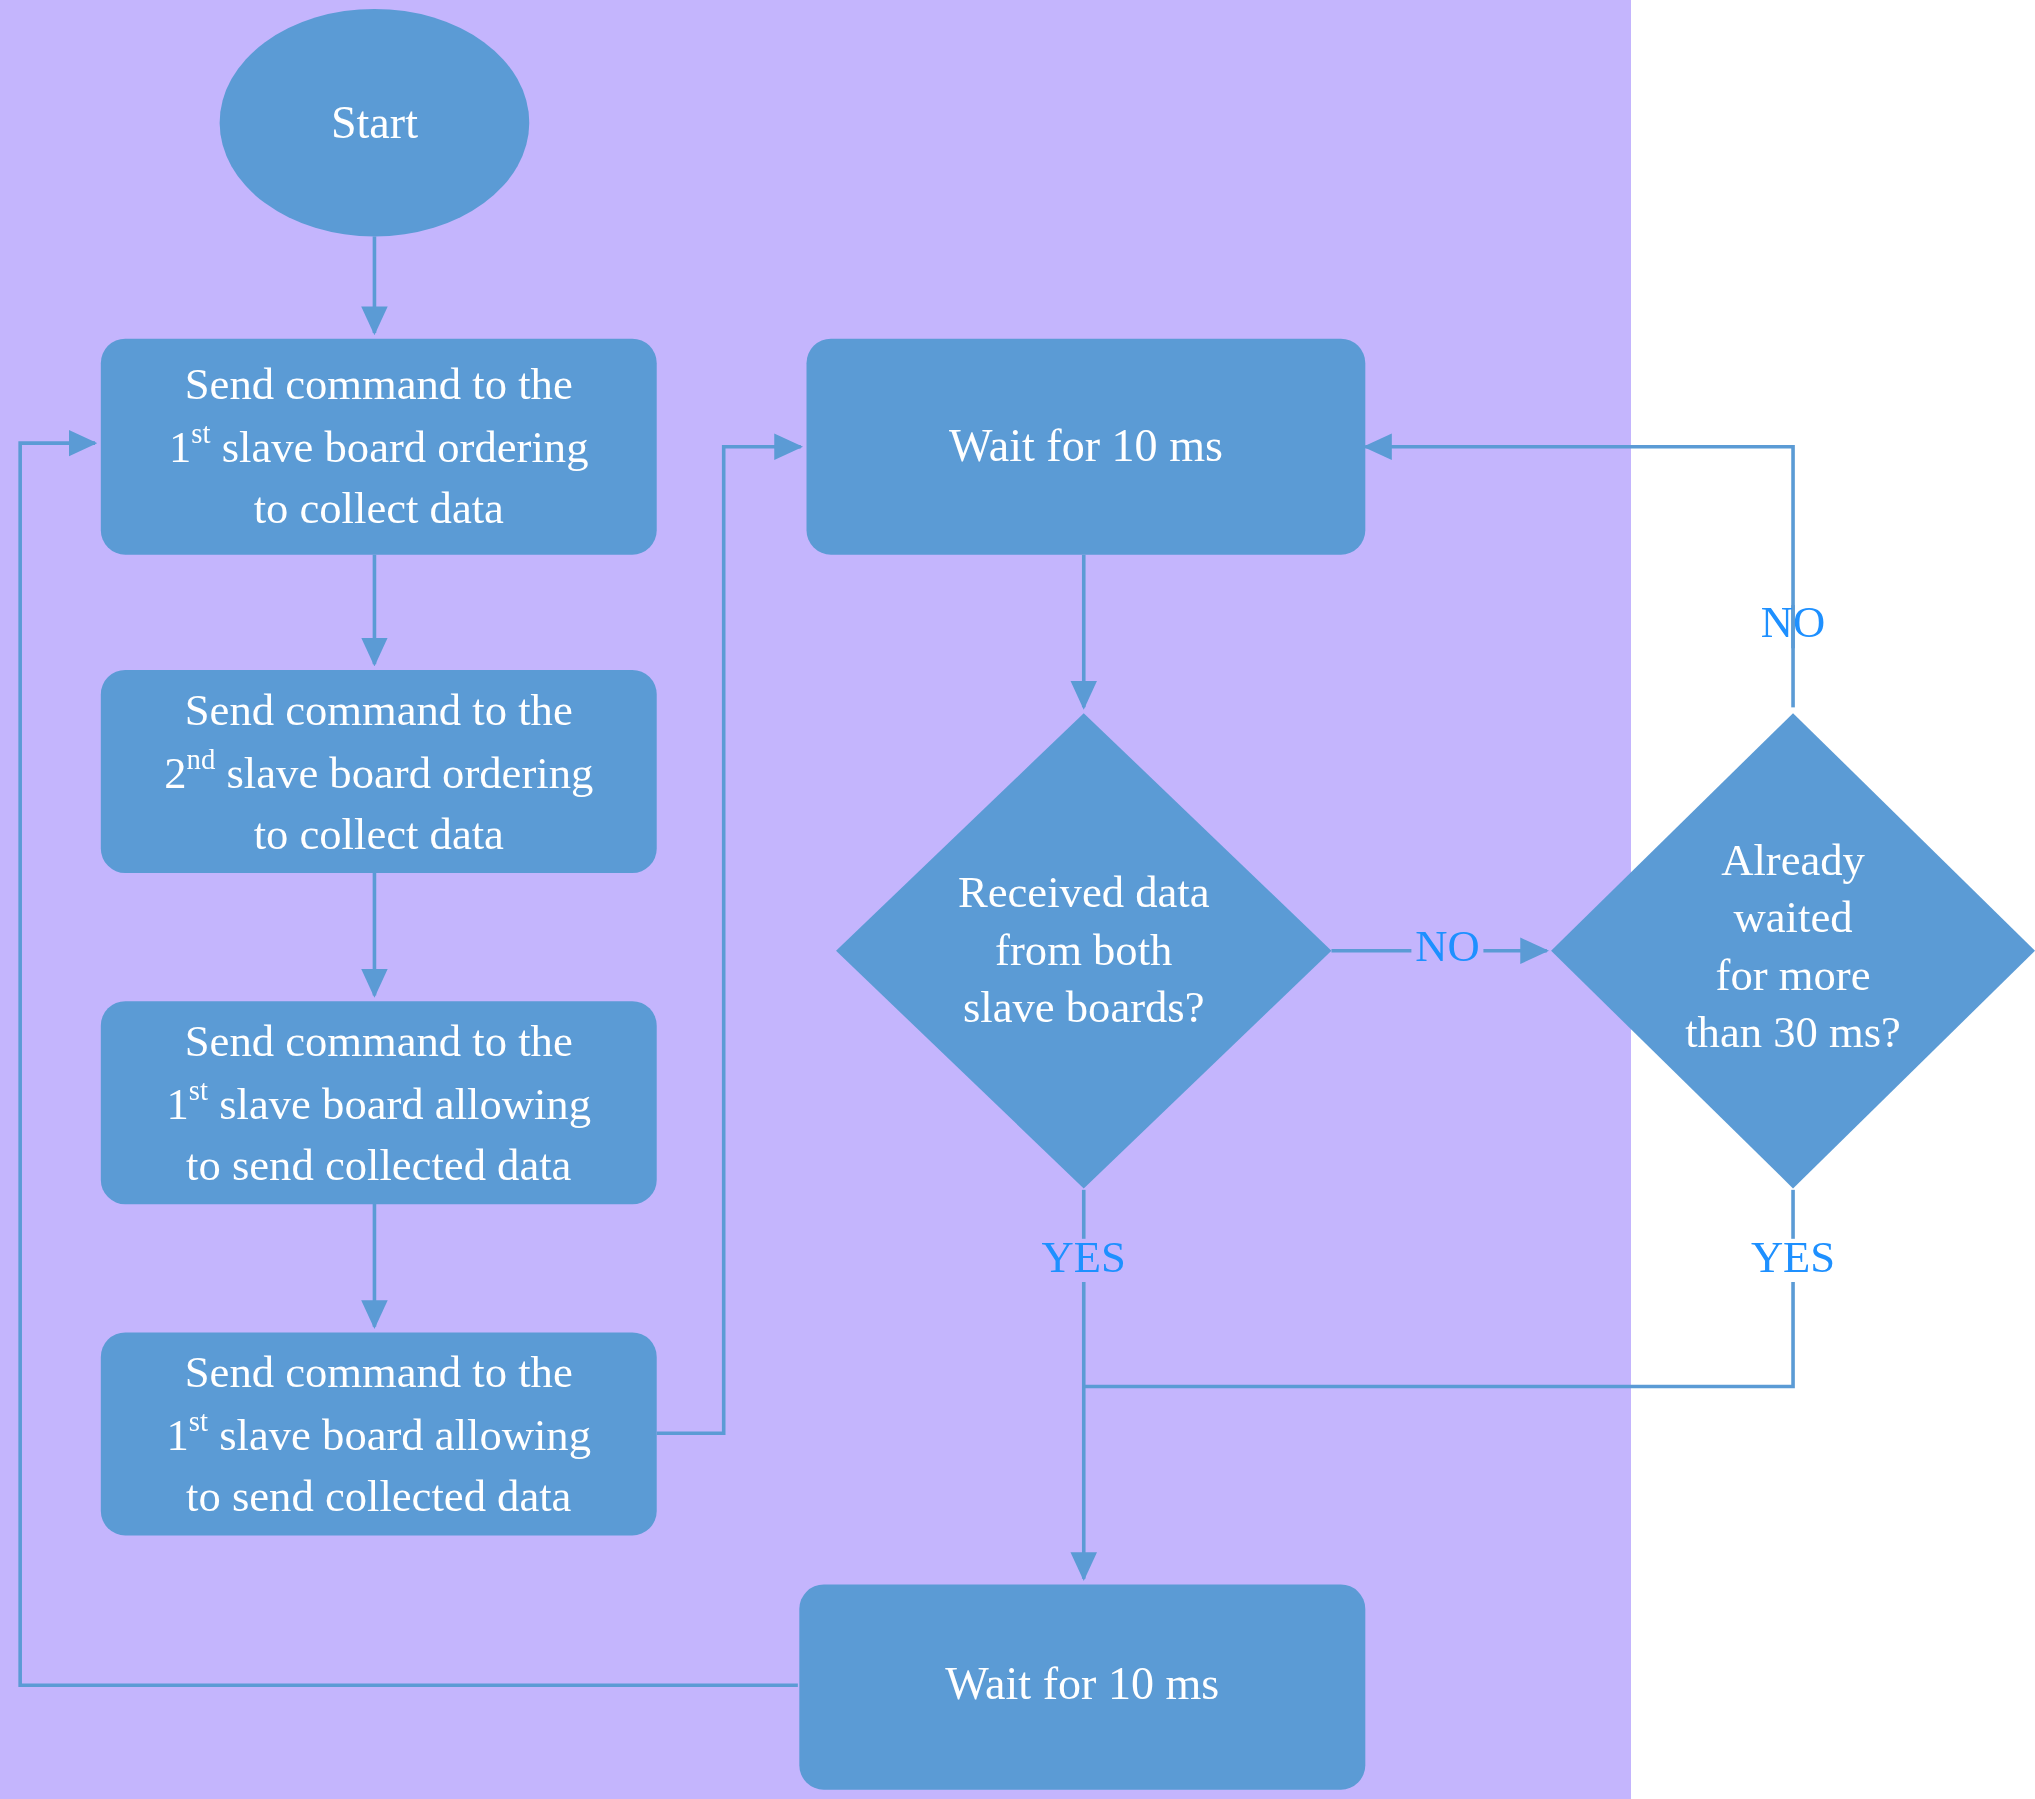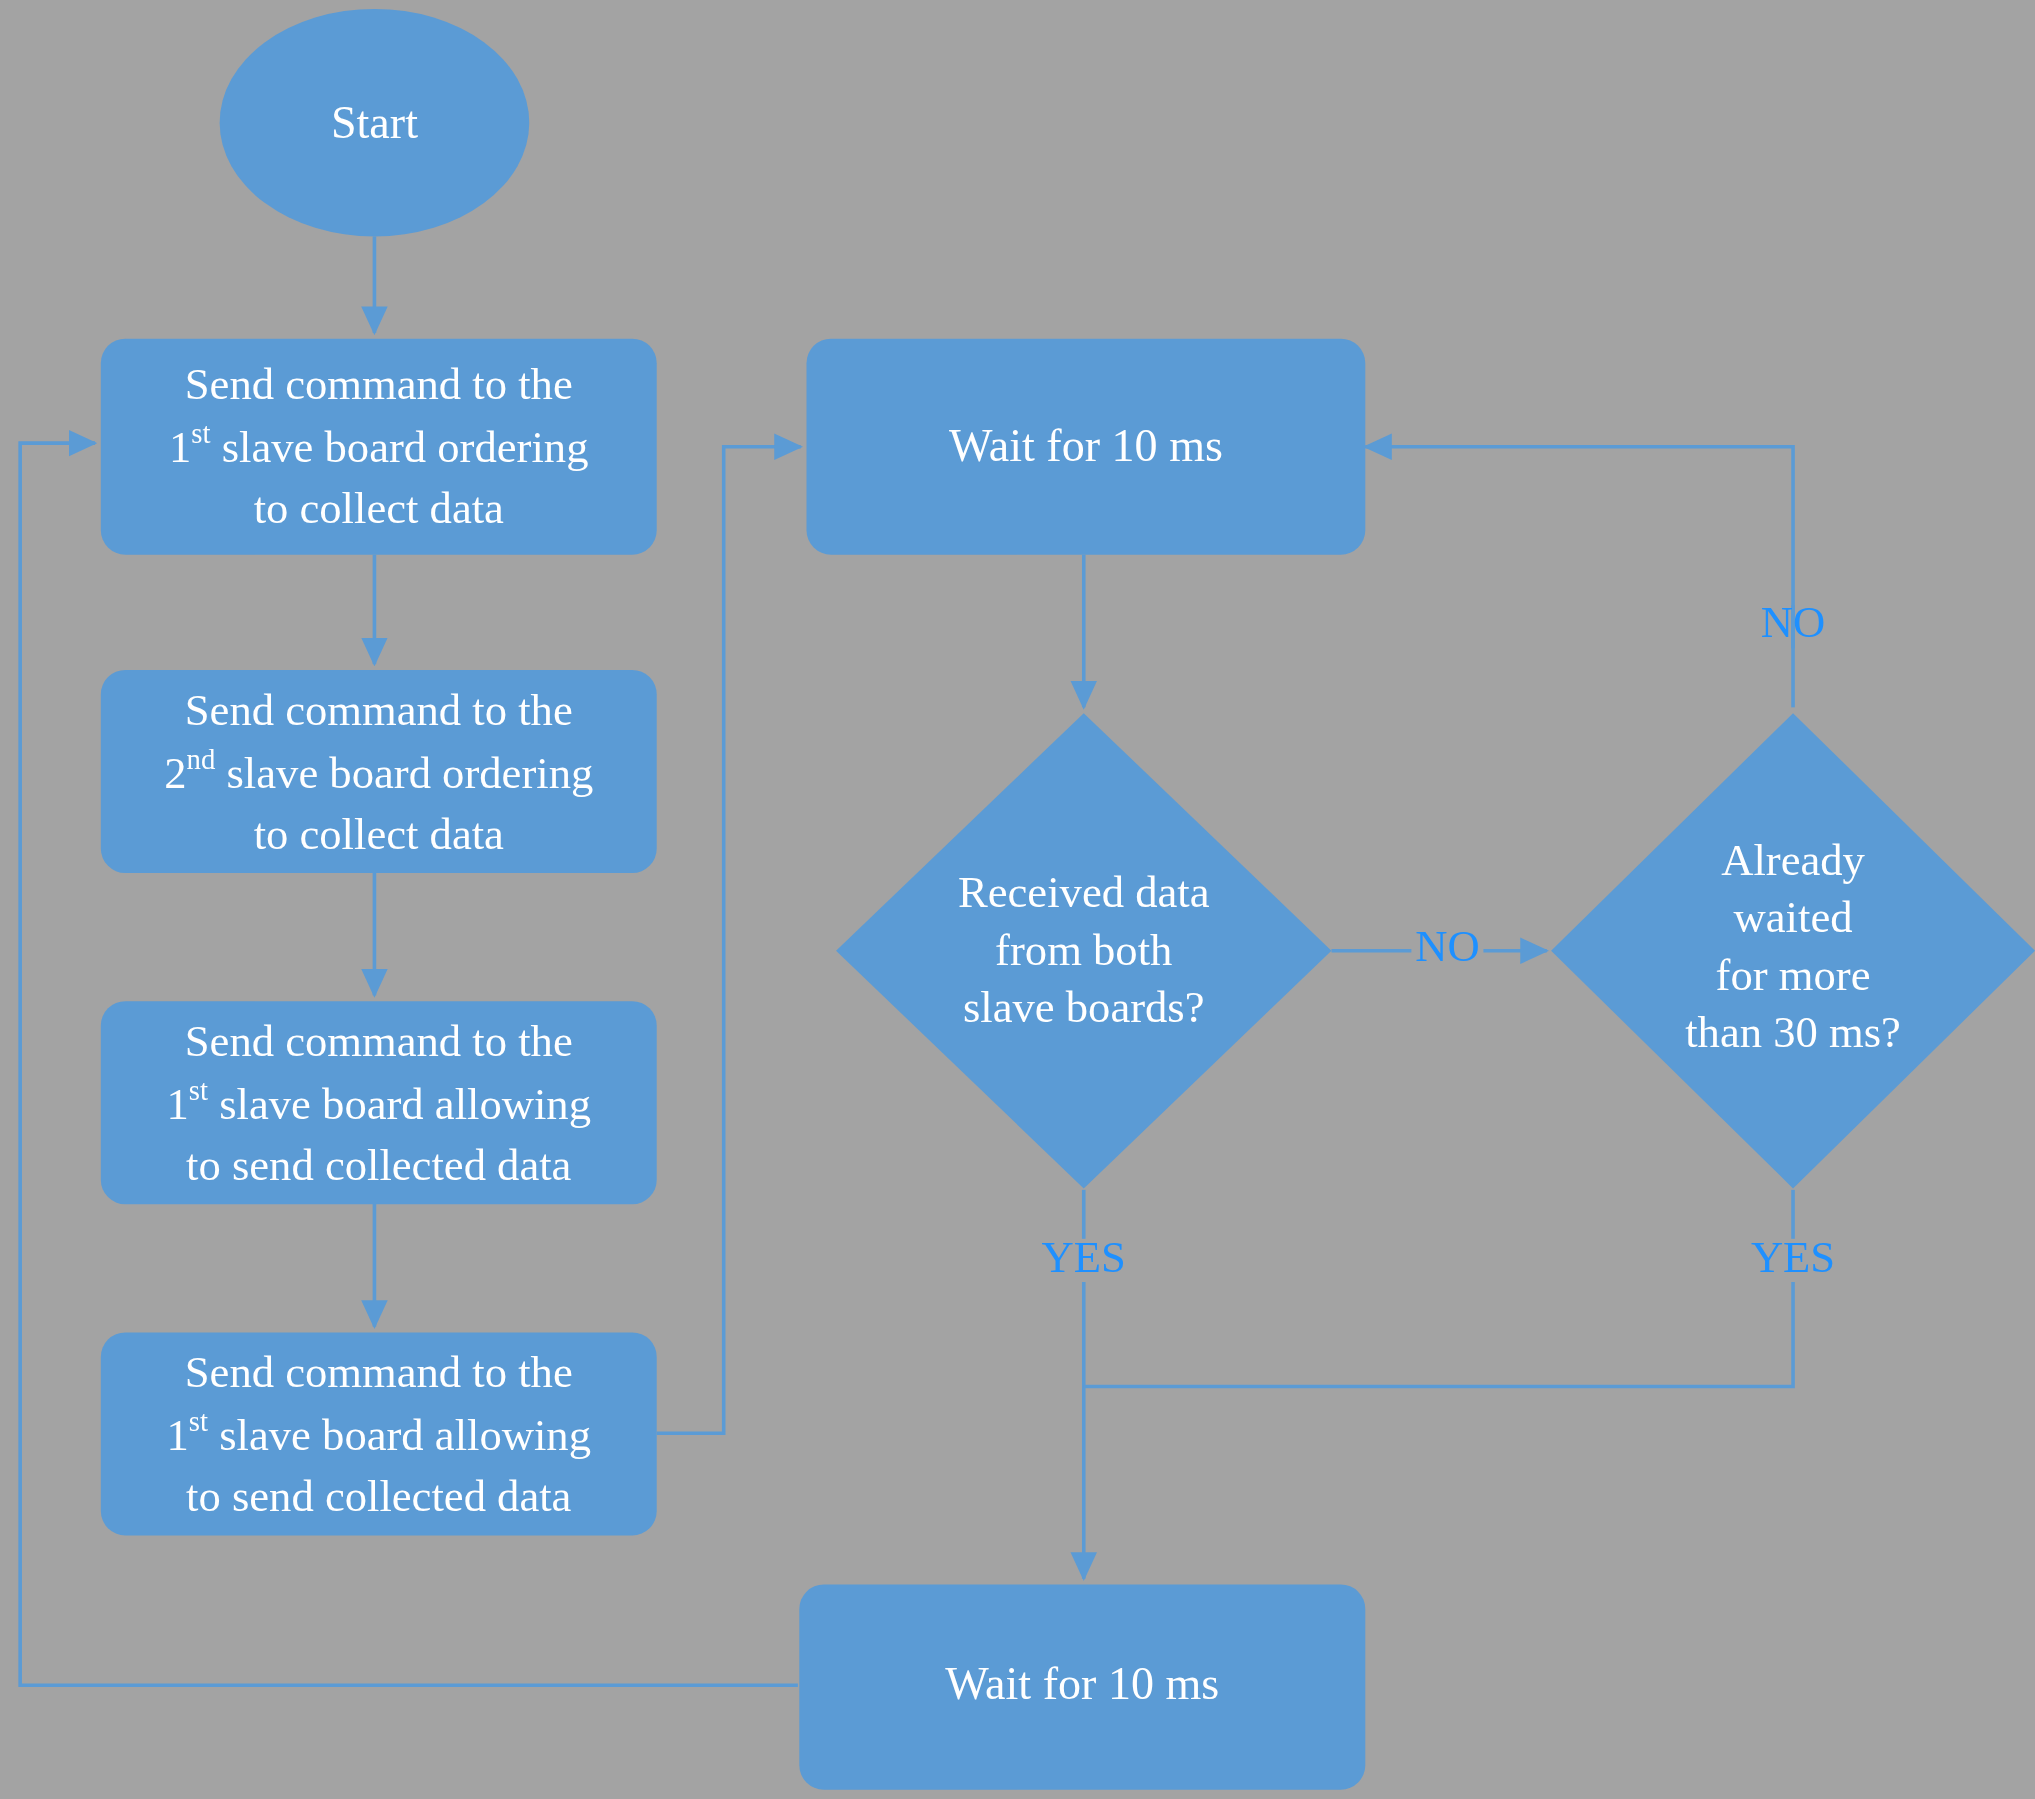--- a/index.html
+++ b/index.html
@@ -1,19 +1,19 @@
 <!DOCTYPE html>
 <html style="font-size:11.5px"><head>
 <meta charset="utf-8">
 <title>Flowchart</title>
 <style>
   html,body{margin:0;padding:0;background:#ffffff;}
   body{width:2035px;height:1800px;overflow:hidden;
        font-family:"Liberation Serif","DejaVu Serif",serif;}
-  #flow-root{position:relative;width:2035px;height:1800px;background:#a3a3a3;}
+  #flow-root{position:relative;width:1631px;height:1800px;background:#c4b5fd;}
   svg#flow-svg{display:block;width:2035px;height:1800px;}
   .node-fill{fill:#5B9BD5;}
   .conn{stroke:#5B9BD5;stroke-width:5;fill:none;}
   .arrow-head{fill:#5B9BD5;stroke:none;}
   .node-label{fill:#FFFFFF;font-family:"Liberation Serif","DejaVu Serif",serif;
               font-size:62px;text-anchor:middle;dominant-baseline:middle;}
   .node-label.big{font-size:64px;}
   .sup{font-size:40px;baseline-shift:super;}
   .edge-label{fill:#1E90FF;font-family:"Liberation Serif","DejaVu Serif",serif;
               font-size:62px;text-anchor:middle;dominant-baseline:middle;}

